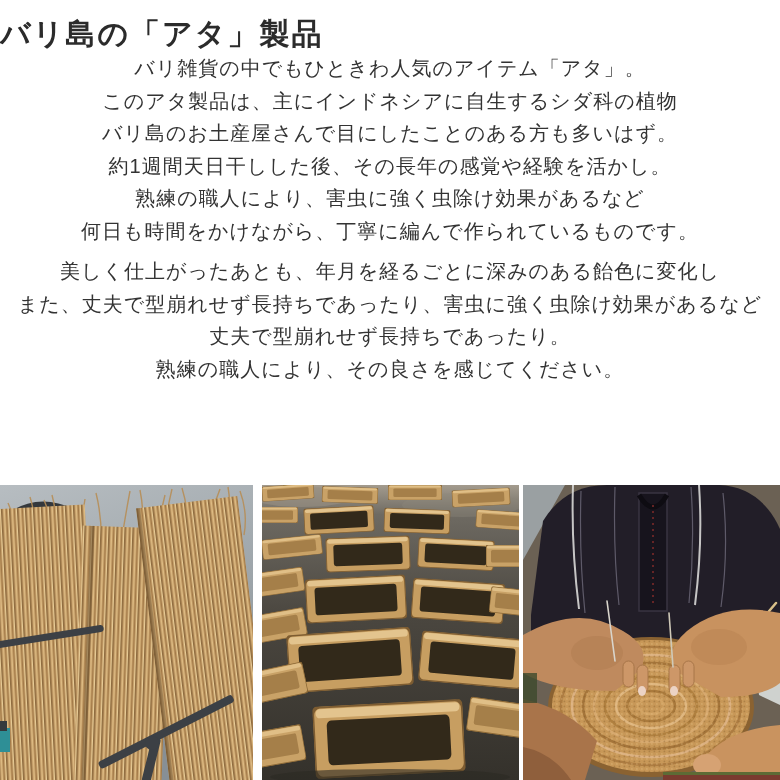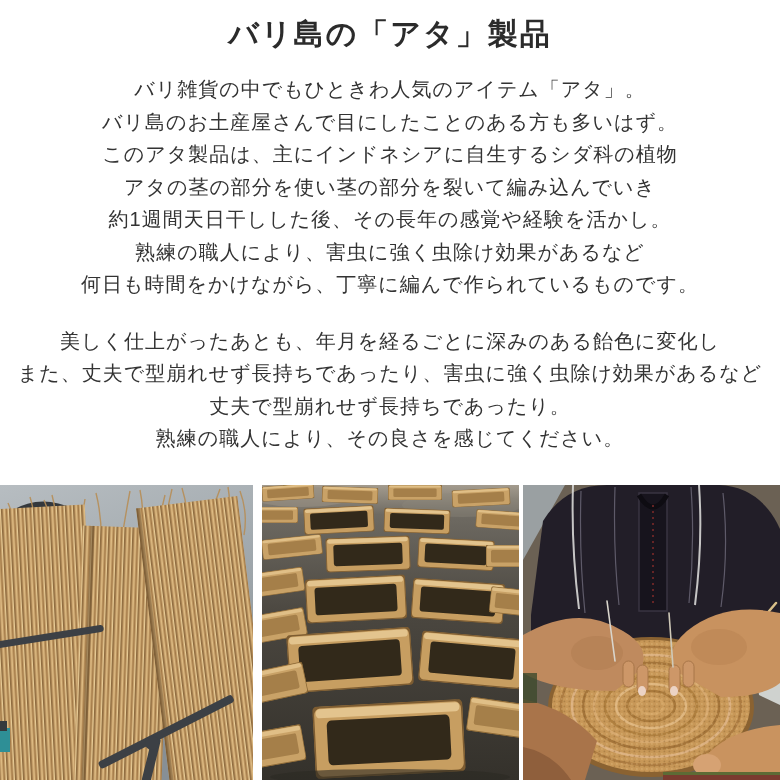--- a/index.html
+++ b/index.html
@@ -3,56 +3,55 @@
 <meta charset="utf-8">
 <style>
   html,body{margin:0;padding:0;}
   body{
     width:780px;height:780px;position:relative;overflow:hidden;
     background:#ffffff;color:#333333;
     font-family:"Liberation Sans","DejaVu Sans",sans-serif;
   }
   .page-title{
     margin:16px 0 0 0;
-    text-align:center;
+    text-align:left;
     font-size:30px;font-weight:600;
     letter-spacing:2px;line-height:36px;
     color:#2b2b2b;
   }
   .para{
     text-align:center;
     font-size:20px;font-weight:500;
     line-height:32.5px;letter-spacing:1px;
     color:#333333;
   }
-  .para.intro{margin-top:21px;}
-  .para.appeal{margin-top:24px;}
+  .para.intro{}
+  .para.appeal{margin-top:8px;}
   .photo-row{
     position:absolute;left:0;top:485px;
     width:780px;height:295px;
     display:flex;
   }
   .photo{margin:0;padding:0;height:295px;overflow:hidden;}
   .photo svg{display:block;width:100%;height:100%;}
   .photo.p1{width:253px;}
   .photo.p2{width:257px;margin-left:9px;}
   .photo.p3{width:257px;margin-left:4px;}
 </style>
 </head>
 <body>
 
 <div>
 
   <h1 class="page-title">バリ島の「アタ」製品</h1>
 
   <div class="para intro">
     <div>バリ雑貨の中でもひときわ人気のアイテム「アタ」。</div>
+    <div>このアタ製品は、主にインドネシアに自生するシダ科の植物</div>
     <div>バリ島のお土産屋さんで目にしたことのある方も多いはず。</div>
-    <div>このアタ製品は、主にインドネシアに自生するシダ科の植物</div>
-    <div>アタの茎の部分を使い茎の部分を裂いて編み込んでいき</div>
     <div>約1週間天日干しした後、その長年の感覚や経験を活かし。</div>
     <div>熟練の職人により、害虫に強く虫除け効果があるなど</div>
     <div>何日も時間をかけながら、丁寧に編んで作られているものです。</div>
   </div>
 
   <div class="para appeal">
     <div>美しく仕上がったあとも、年月を経るごとに深みのある飴色に変化し</div>
     <div>また、丈夫で型崩れせず長持ちであったり、害虫に強く虫除け効果があるなど</div>
     <div>丈夫で型崩れせず長持ちであったり。</div>
     <div>熟練の職人により、その良さを感じてください。</div>

